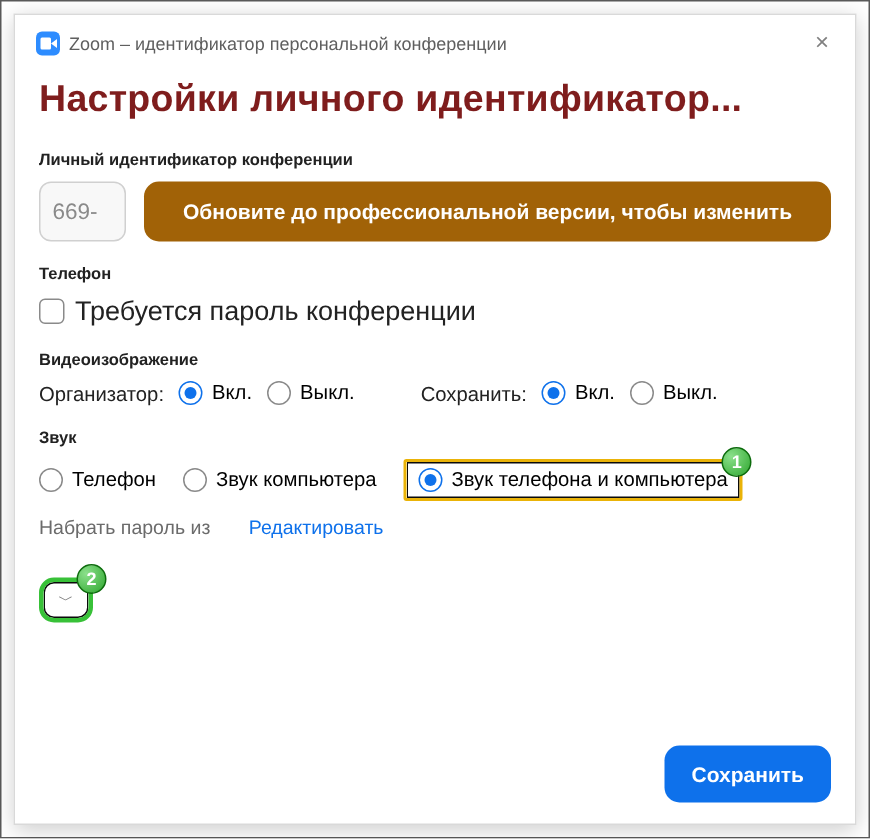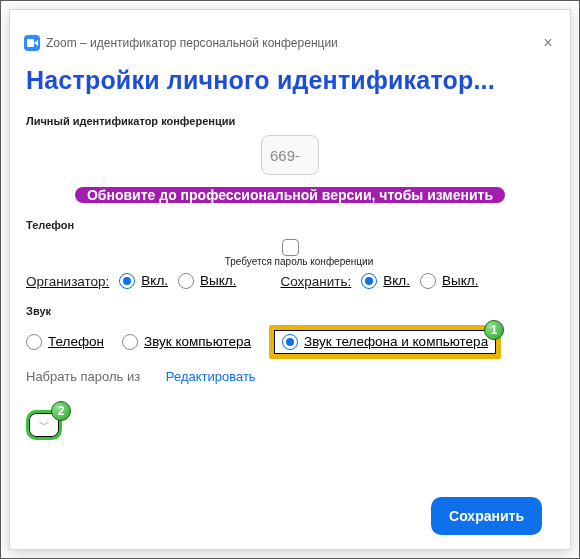--- a/index.html
+++ b/index.html
@@ -15,21 +15,21 @@
     border: 1px solid #5a5a5a;
     position: relative;
     padding: 8px;
   }
   .dialog {
     width: 100%; height: 100%;
     background: #fff;
     border: 1px solid #d9d9d9;
     box-shadow: 0 3px 14px rgba(0,0,0,.2);
     position: relative;
-    padding: 16px 16px 14px 16px;
+    padding: 2px 16px 14px 16px;
   }
   .titlebar {
     display: flex; align-items: center;
     height: 30px;
     padding-top: 4px;
     margin: 0 -10px 6px -10px;
   }
   .app-icon {
     width: 16px; height: 16px;
     background: #2D8CFF;
@@ -46,62 +46,62 @@
     width:0; height:0; border-top:3px solid transparent;
     border-bottom:3px solid transparent; border-right:4px solid #fff;
   }
   .win-title { font-size: 12px; color: #5f5f5f; flex: 1; }
   .close-x {
     width: 32px; text-align: center;
     font-size: 16px; color: #808080; cursor: pointer;
     font-weight: 300;
   }
   h1.page-title {
-    font-size: 25px; font-weight: 700; color: #1d4ed8;
+    font-size: 25px; font-weight: 700; color: #7f1d1d;
     margin: 10px 0 20px 0; letter-spacing: .2px;
   }
   .section-label {
     font-size: 11px; font-weight: 700; color: #222;
     margin: 16px 0 8px 0;
   }
-  .row { display: flex; align-items: center; gap: 12px; flex-direction: column; }
+  .row { display: flex; align-items: center; gap: 12px; }
   .pmi-input {
     width: 58px; height: 40px;
     border: 1px solid #d0d0d0; border-radius: 8px;
     background: #f8f8f8; color: #8a8a8a;
     font-size: 15px; text-align: left; padding-left: 8px;
   }
   .upgrade-btn {
     flex: 1; height: 40px;
-    background: #a21caf; color: #fff;
+    background: #a16207; color: #fff;
     border: none; border-radius: 10px;
     font-size: 14px; font-weight: 600;
     padding: 0 12px; display:flex; align-items:center; justify-content:center;
     cursor: pointer;
   }
   .cbx {
     width: 17px; height: 17px; border: 1.5px solid #8a8a8a;
     border-radius: 4px; display: inline-block;
   }
-  .cbx-label { font-size: 10px; color: #222; margin-left: 18px; }
-  .radio-row { display: flex; align-items: center; gap: 10px; font-size: 13.5px; margin-top: 6px; text-decoration: underline;}
+  .cbx-label { font-size: 18px; color: #222; margin-left: 7px; }
+  .radio-row { display: flex; align-items: center; gap: 10px; font-size: 13.5px; margin-top: 6px;}
   .sub-label { font-size: 13.5px; color: #222; }
   .radio {
     width: 16px; height: 16px; border: 1.5px solid #8a8a8a;
     border-radius: 50%; display:inline-block; position:relative;
   }
   .radio.sel { border-color: #0E71EB; }
   .radio.sel::after {
     content:""; position:absolute; left:3px; top:3px;
     width:8px; height:8px; background:#0E71EB; border-radius:50%;
   }
   .radio-opt { display:flex; gap:6px; cursor:pointer; }
   .spacer16 { width: 24px; }
   .audio-hl {
-    border: 5px solid #eab308; border-radius: 2px;
+    border: 2px solid #eab308; border-radius: 2px;
     padding: 4px 8px; position: relative;
     box-shadow: inset 0 0 0 1px #0a0a0a;
   }
   .badge {
     position: absolute; top: -10px; right: -8px;
     width: 20px; height: 20px; border-radius: 50%;
     background: radial-gradient(circle at 30% 30%, #8be08b, #2ea62e);
     color:#fff; font-size:12px; font-weight:700;
     display:flex; align-items:center; justify-content:center;
     border: 1px solid #0c6b0c;
@@ -111,21 +111,21 @@
   .link { color: #0E71EB; cursor:pointer; margin-left:22px;}
   .adv-wrap{ margin-top: 26px; display:inline-flex; }
   .adv-hl{
     border: 3px solid #38c138; border-radius: 10px;
     padding: 5px 10px; position: relative;
     box-shadow: inset 0 0 0 1px #0a0a0a;
     display:flex; align-items:center; gap:6px; cursor:pointer;
     font-size: 14px; color:#222;
   }
   .chev { font-size: 10px; color:#7a7a7a; }
-  .footer { position:absolute; right:28px; bottom:14px; }
+  .footer { position:absolute; right:16px; bottom:14px; }
   .save-btn {
     background:#0E71EB; color:#fff; border:none; border-radius:10px;
     height:38px; padding:0 18px; font-size:14px; font-weight:600; cursor:pointer;
   }
 </style>
 </head>
 <body>
 
 <div class="canvas">
   <div class="dialog">
@@ -143,20 +143,21 @@
       <input class="pmi-input" disabled="" value="669-" style="">
       <button class="upgrade-btn">Обновите до профессиональной версии, чтобы изменить</button>
     </div>
 
     <div class="section-label">Телефон</div>
     <div class="row" style="gap:0">
       <span class="cbx"></span>
       <span class="cbx-label">Требуется пароль конференции</span>
     </div>
 
+    <div class="section-label">Видеоизображение</div>
     <div class="radio-row">
       <span class="sub-label">Организатор:</span>
       <span class="radio-opt">
         <span class="radio sel"></span>
         <span>Вкл.</span>
       </span>
       <span class="radio-opt">
         <span class="radio"></span>
         <span>Выкл.</span>
       </span>

